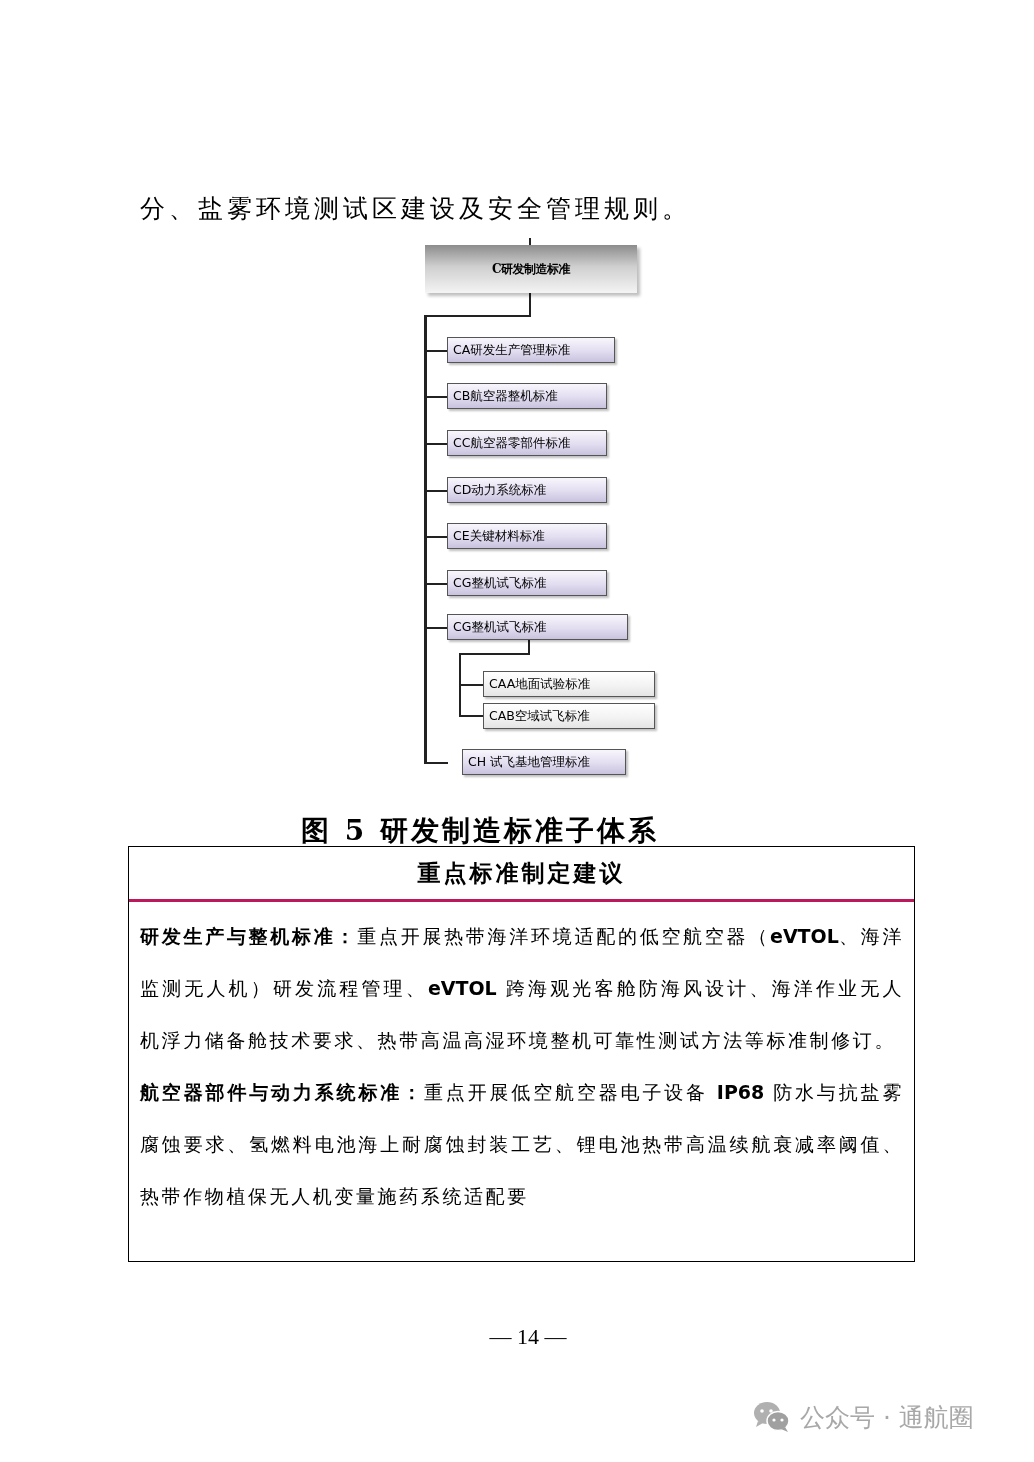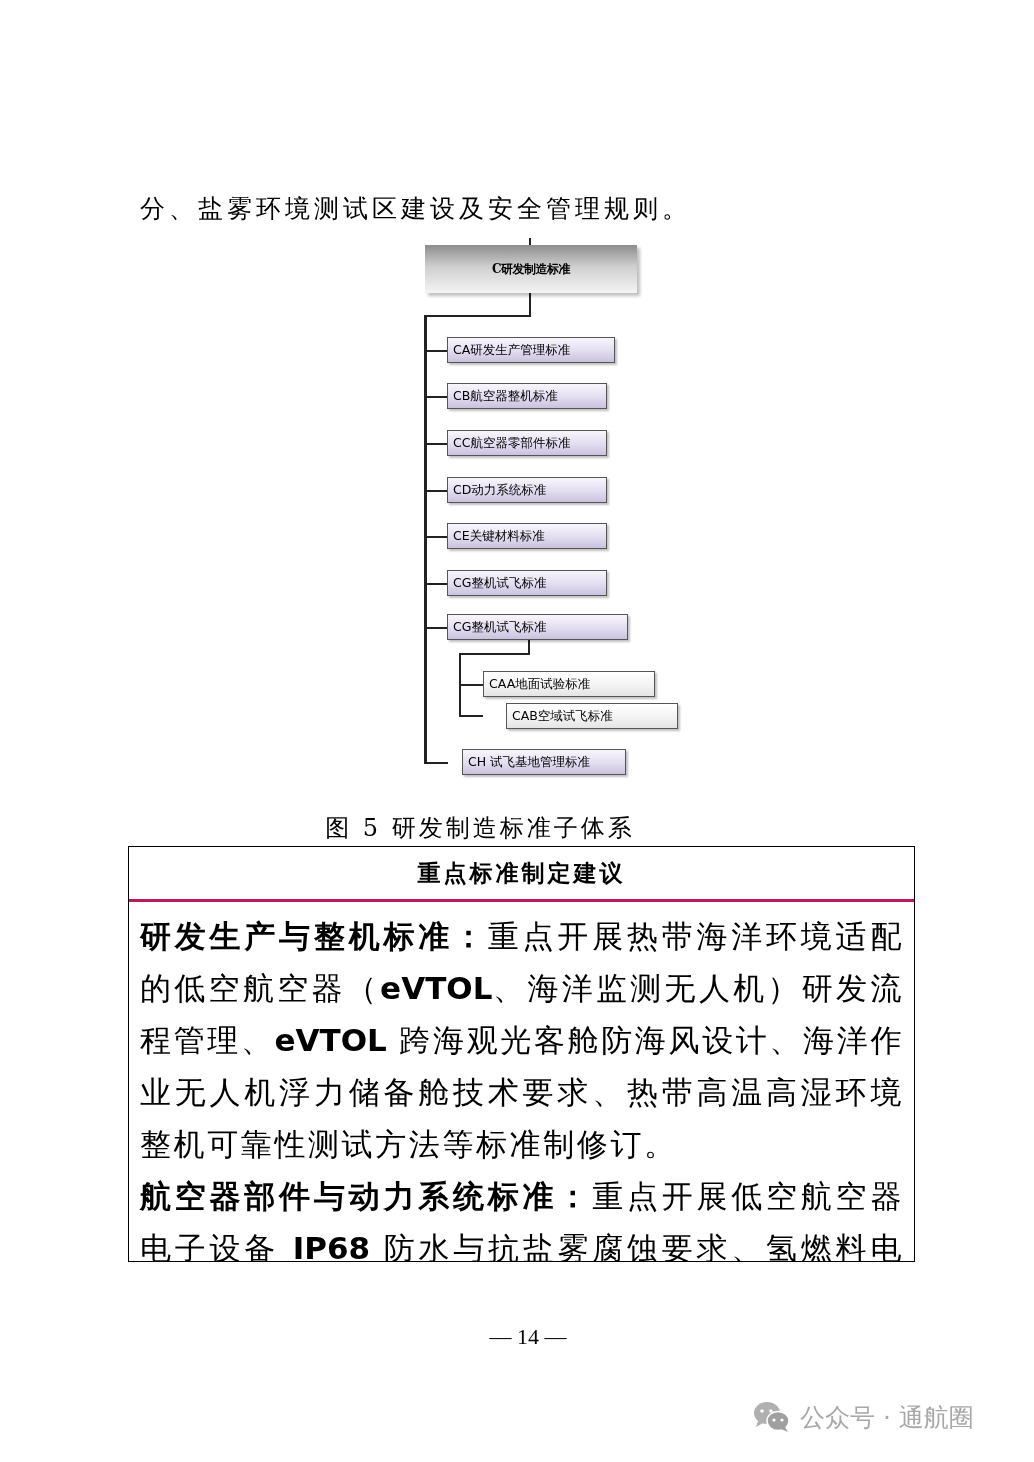--- a/index.html
+++ b/index.html
@@ -11,25 +11,25 @@
     .line { position: absolute; background: #222; }
     .root-box { position: absolute; left: 425px; top: 245px; width: 212px; height: 48px;
       background: linear-gradient(to bottom, #8c8c8c 0%, #cfcfcf 45%, #f4f4f4 100%);
       box-shadow: 3px 3px 3px rgba(0,0,0,0.25); display: flex; align-items: center; justify-content: center;
       font-size: 12px; font-weight: bold; font-family: "DejaVu Serif", serif; letter-spacing: -0.5px; }
     .node { position: absolute; height: 26px; border: 1px solid #555;
       background: linear-gradient(to bottom, #f8f6fc 0%, #e2ddf0 55%, #c9c2de 100%);
       box-shadow: 2px 2px 2px rgba(0,0,0,0.25); font-size: 12.5px; display: flex; align-items: center; padding-left: 5px; box-sizing: border-box; white-space: nowrap; }
     .node.sub { background: linear-gradient(to bottom, #ffffff 0%, #f2f2f2 60%, #e4e4e4 100%); }
 
-    .caption { position: absolute; left: 0; width: 960px; top: 812px; text-align: center; font-size: 24px; font-weight: normal; letter-spacing: 3px; font-family: "DejaVu Serif", serif; }
+    .caption { position: absolute; left: 0; width: 960px; top: 812px; text-align: center; font-size: 28px; font-weight: bold; letter-spacing: 3px; font-family: "DejaVu Serif", serif; }
 
     .table { position: absolute; left: 128px; top: 846px; width: 787px; height: 416px; border: 1px solid #000; box-sizing: border-box; overflow: hidden; }
     .table-head { height: 52px; border-bottom: 3px solid #be185d; display: flex; align-items: center; justify-content: center; font-size: 23px; font-weight: bold; letter-spacing: 3px; font-family: "DejaVu Serif", serif; }
-    .table-body { padding: 8px 10px 0 11px; font-size: 31px; line-height: 52px; letter-spacing: 2.6px; font-family: "DejaVu Serif", serif; text-align: justify; }
+    .table-body { padding: 8px 10px 0 11px; font-size: 19px; line-height: 52px; letter-spacing: 2.6px; font-family: "DejaVu Serif", serif; text-align: justify; }
     .table-body p { margin: 0; }
     .lead { font-weight: bold; font-family: "DejaVu Sans", sans-serif; }
     .latin { font-family: "DejaVu Sans", sans-serif; font-weight: bold; letter-spacing: 0; }
 
     .page-num { position: absolute; left: 11px; width: 1034px; top: 1324px; text-align: center; font-size: 22px; font-family: "Liberation Serif", serif; }
     .watermark { position: absolute; left: 752px; top: 1400px; display: flex; align-items: center; gap: 8px; color: #a8a8a8; font-size: 25px; }
     .wm-icon { width: 40px; height: 34px; position: relative; }
   </style>
 </head>
 <body>
@@ -60,21 +60,21 @@
   <div class="root-box">C研发制造标准</div>
 
   <div class="node" style="left:447px;top:337px;width:168px;">CA研发生产管理标准</div>
   <div class="node" style="left:447px;top:383px;width:160px;">CB航空器整机标准</div>
   <div class="node" style="left:447px;top:430px;width:160px;">CC航空器零部件标准</div>
   <div class="node" style="left:447px;top:477px;width:160px;">CD动力系统标准</div>
   <div class="node" style="left:447px;top:523px;width:160px;">CE关键材料标准</div>
   <div class="node" style="left:447px;top:570px;width:160px;">CG整机试飞标准</div>
   <div class="node" style="left:447px;top:614px;width:181px;">CG整机试飞标准</div>
   <div class="node sub" style="left:483px;top:671px;width:172px;">CAA地面试验标准</div>
-  <div class="node sub" style="left:483px;top:703px;width:172px;margin-left:23px;">CAB空域试飞标准</div>
+  <div class="node sub" style="left:483px;top:703px;width:172px;">CAB空域试飞标准</div>
   <div class="node" style="left:462px;top:749px;width:164px;">CH 试飞基地管理标准</div>
 </div>
 
 <div class="caption">图 5  研发制造标准子体系</div>
 
 <div class="table">
   <div class="table-head">重点标准制定建议</div>
   <div class="table-body">
     <p><span class="lead">研发生产与整机标准：</span><span>重点开展热带海洋环境适配的低空航空器（</span><span class="latin">eVTOL</span><span>、海洋监测无人机）研发流程管理、</span><span class="latin">eVTOL</span><span> 跨海观光客舱防海风设计、海洋作业无人机浮力储备舱技术要求、热带高温高湿环境整机可靠性测试方法等标准制修订。</span></p>
     <p><span class="lead">航空器部件与动力系统标准：</span><span>重点开展低空航空器电子设备 </span><span class="latin">IP68</span><span> 防水与抗盐雾腐蚀要求、氢燃料电池海上耐腐蚀封装工艺、锂电池热带高温续航衰减率阈值、热带作物植保无人机变量施药系统适配要</span></p>

